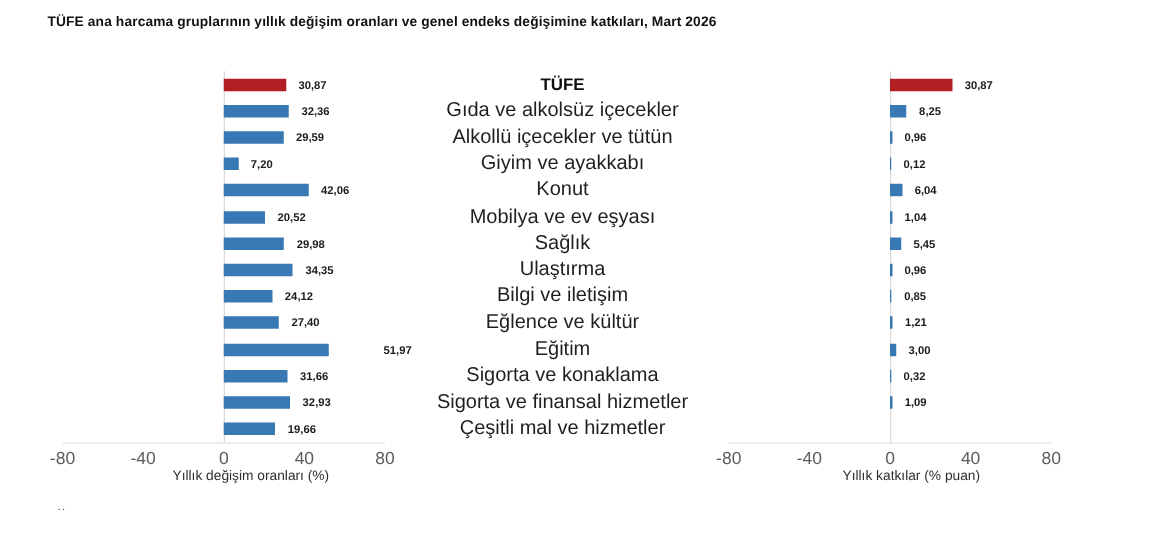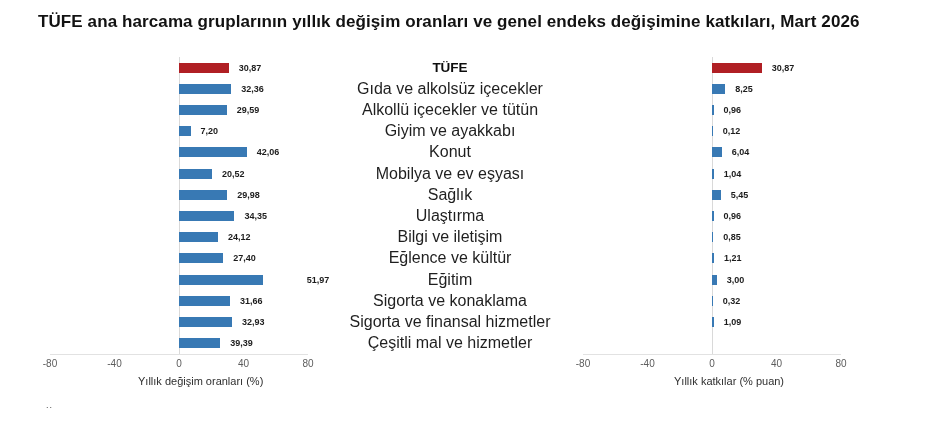--- a/index.html
+++ b/index.html
@@ -5,42 +5,42 @@
   html,body{margin:0;padding:0;background:#ffffff;}
   .canvas{
     position:relative;
     width:932px;height:431px;
     background:#ffffff;
     font-family:"Liberation Sans", sans-serif;
     overflow:hidden;
   }
   .title{
     position:absolute;left:38px;top:12px;
-    font-size:17px;font-weight:700;color:#121212;
+    font-size:11px;font-weight:700;color:#121212;
     letter-spacing:0.1px;
   }
   .chart{position:absolute;top:57px;width:258px;height:297px;}
   .chart.left{left:50px;}
   .chart.right{left:583px;}
   .rows{position:relative;width:100%;height:100%;border-bottom:1px solid #e2e2e2;}
   .zero-line{
     position:absolute;left:50%;top:0;bottom:0;width:1px;background:#d9d9d9;
   }
   .bar-row{position:relative;height:21.214px;}
   .bar{
     position:absolute;left:50%;top:5.6px;height:10px;
   }
   .bar-label{
     position:absolute;top:50%;transform:translateY(-50%);
     font-size:9px;font-weight:700;color:#1c1c1c;white-space:nowrap;
   }
   .axis{position:relative;width:100%;height:14px;margin-top:3px;}
   .tick{
     position:absolute;top:0;transform:translateX(-50%);
-    font-size:10px;color:#5c5c5c;
+    font-size:14px;color:#5c5c5c;
   }
   .labels-col{position:absolute;left:320px;top:57px;width:260px;}
   .cat{
     height:21.214px;display:flex;align-items:center;justify-content:center;
     font-size:16px;color:#1f1f1f;white-space:nowrap;
   }
   .cat.tufe{font-size:13.5px;font-weight:700;color:#0d0d0d;}
   .legend{
     position:absolute;top:375px;display:flex;align-items:center;gap:7px;
   }
@@ -110,21 +110,21 @@
         <div class="bar-row">
           <div class="bar" style="width: 51.0517px; background: rgb(56, 121, 180);"></div>
           <span class="bar-label" style="left: calc(50% + 61.0517px);">31,66</span>
         </div>
         <div class="bar-row">
           <div class="bar" style="width: 53.0996px; background: rgb(56, 121, 180);"></div>
           <span class="bar-label" style="left: calc(50% + 63.0996px);">32,93</span>
         </div>
         <div class="bar-row">
           <div class="bar" style="width: 41.2961px; background: rgb(56, 121, 180);"></div>
-          <span class="bar-label" style="left: calc(50% + 51.2961px);">39,39</span>
+          <span class="bar-label" style="left: calc(50% + 51.2961px);">19,66</span>
         </div>
       </div>
     <div class="axis">
         <span class="tick" style="left: 0%;">-80</span>
         <span class="tick" style="left: 25%;">-40</span>
         <span class="tick" style="left: 50%;">0</span>
         <span class="tick" style="left: 75%;">40</span>
         <span class="tick" style="left: 100%;">80</span>
       </div>
   </div>

